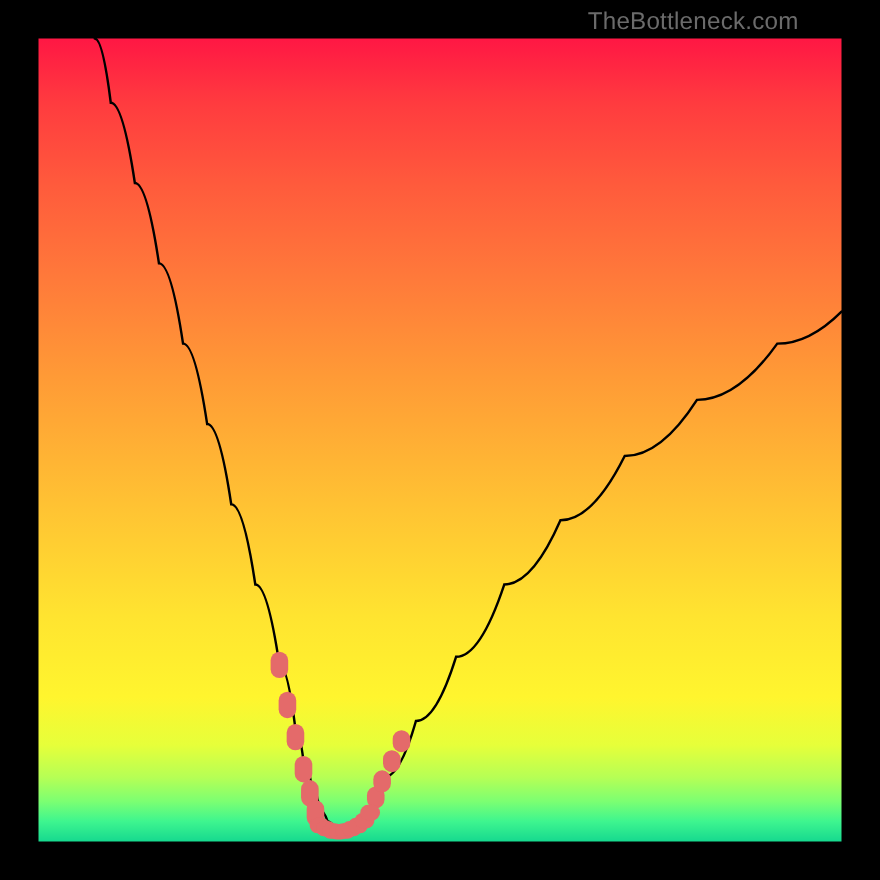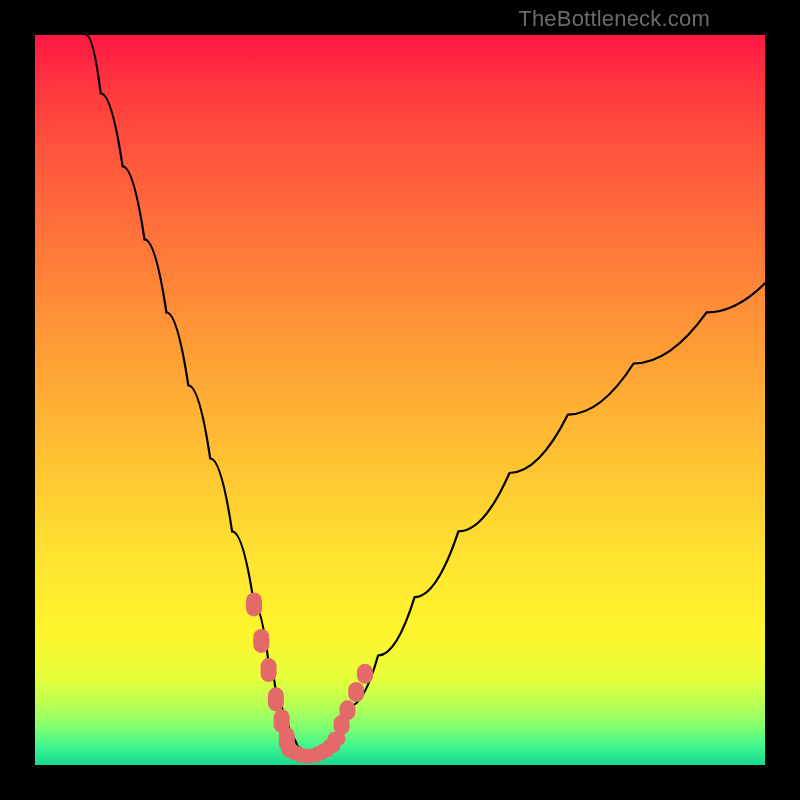--- a/index.html
+++ b/index.html
@@ -10,20 +10,21 @@
     background: #000;
     overflow: hidden;
   }
   .frame {
     position: absolute;
     left: 0;
     top: 0;
     width: 720px;
     height: 800px;
     background: #000;
+    padding-left: 16px;
   }
   .plot {
     position: absolute;
     left: 35px;
     top: 35px;
     width: 730px;
     height: 730px;
     background: linear-gradient(to bottom,
       #ff1744 0%,
       #ff3b3f 8%,

